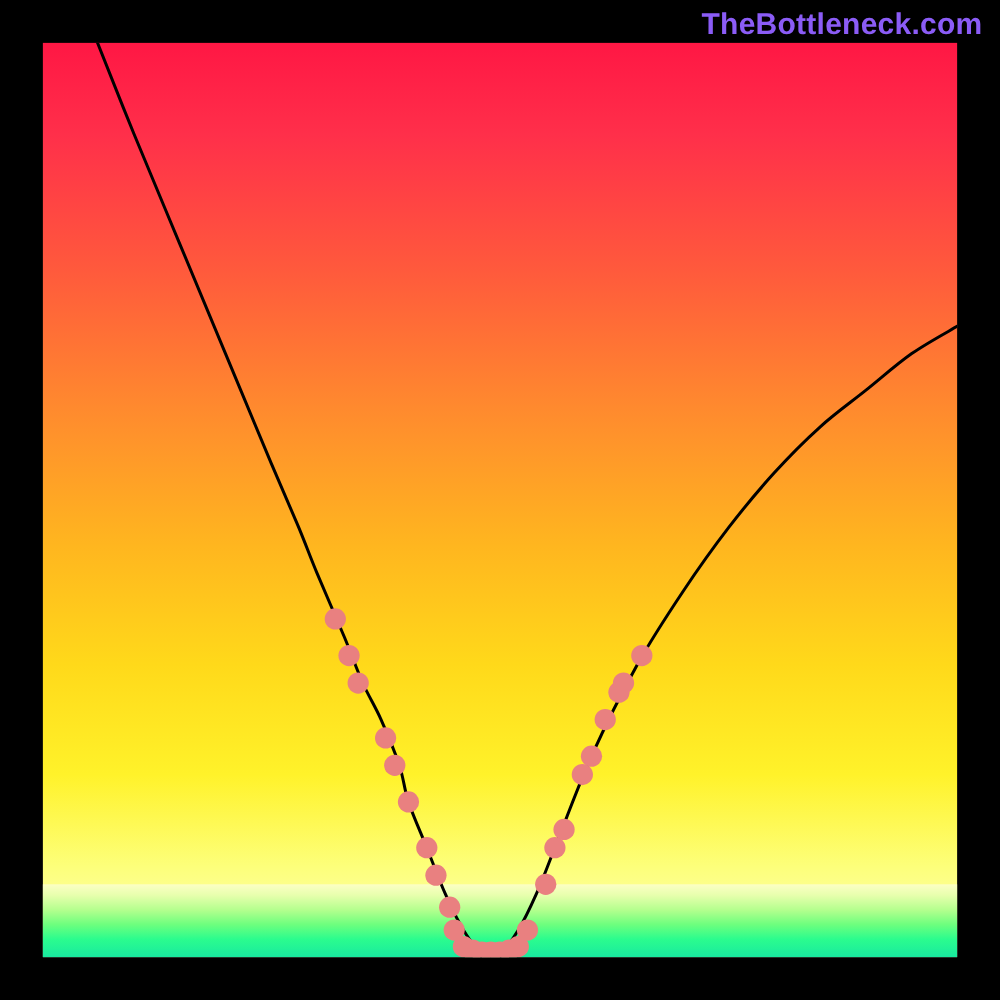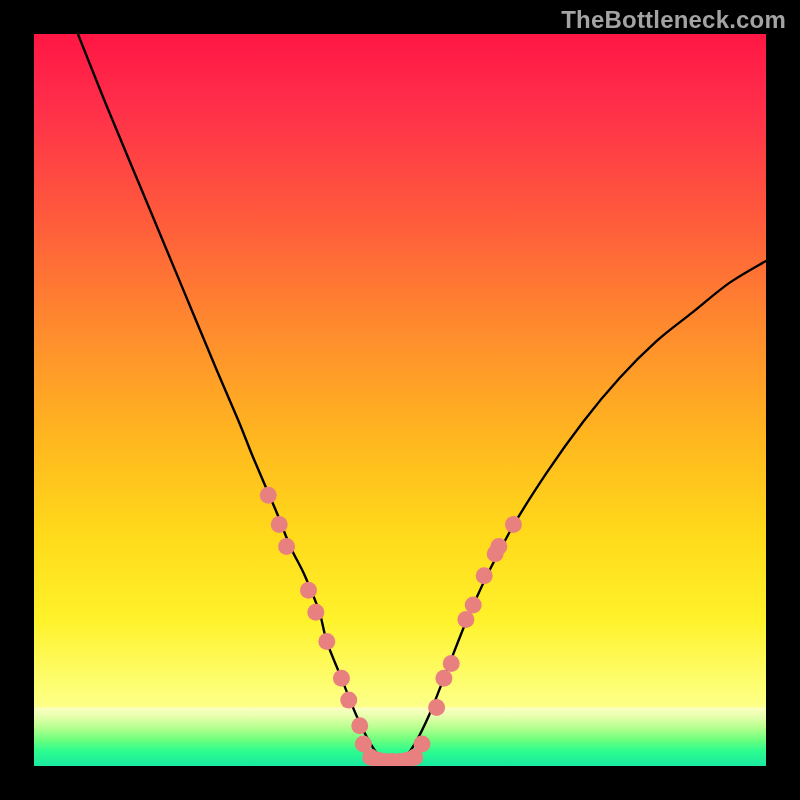--- a/index.html
+++ b/index.html
@@ -23,21 +23,21 @@
     width: 732px;
     height: 732px;
     overflow: hidden;
   }
   .watermark {
     position: absolute;
     top: 6px;
     right: 14px;
     font-size: 24px;
     font-weight: 600;
-    color: #a3a3a3;
+    color: #8b5cf6;
     letter-spacing: 0.2px;
     user-select: none;
   }
   svg {
     display: block;
   }
 </style>
 </head>
 <body>
 

